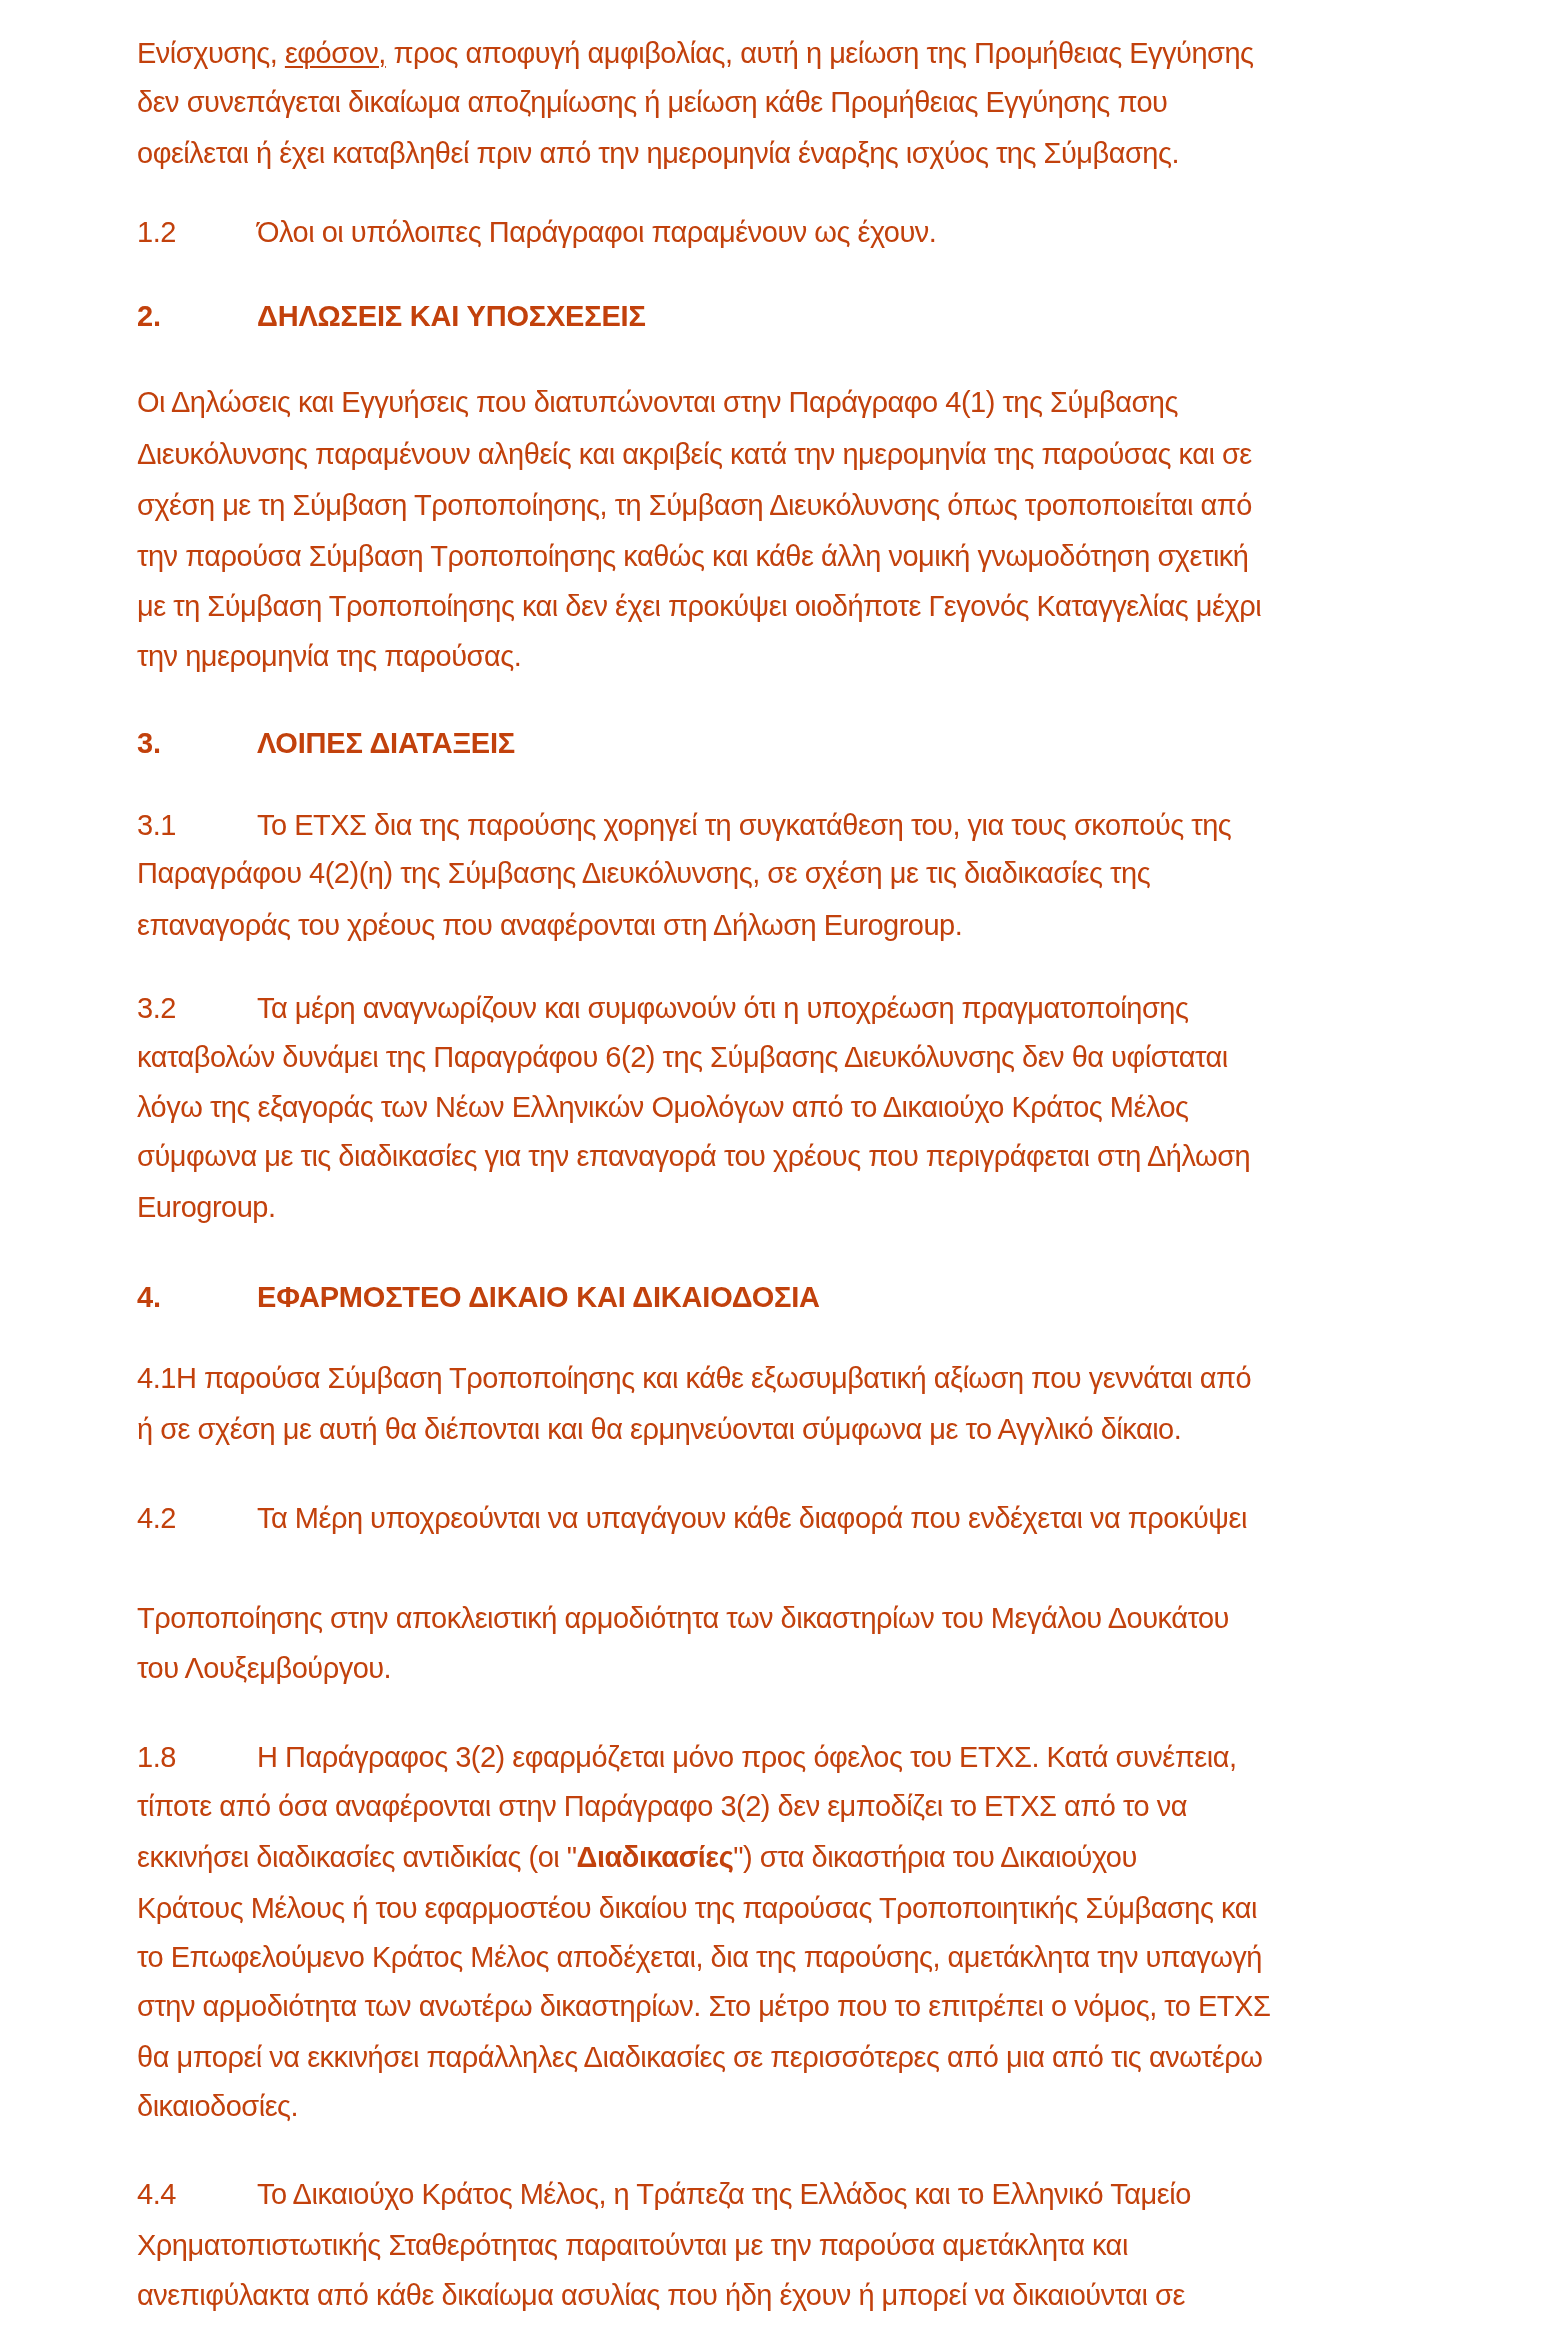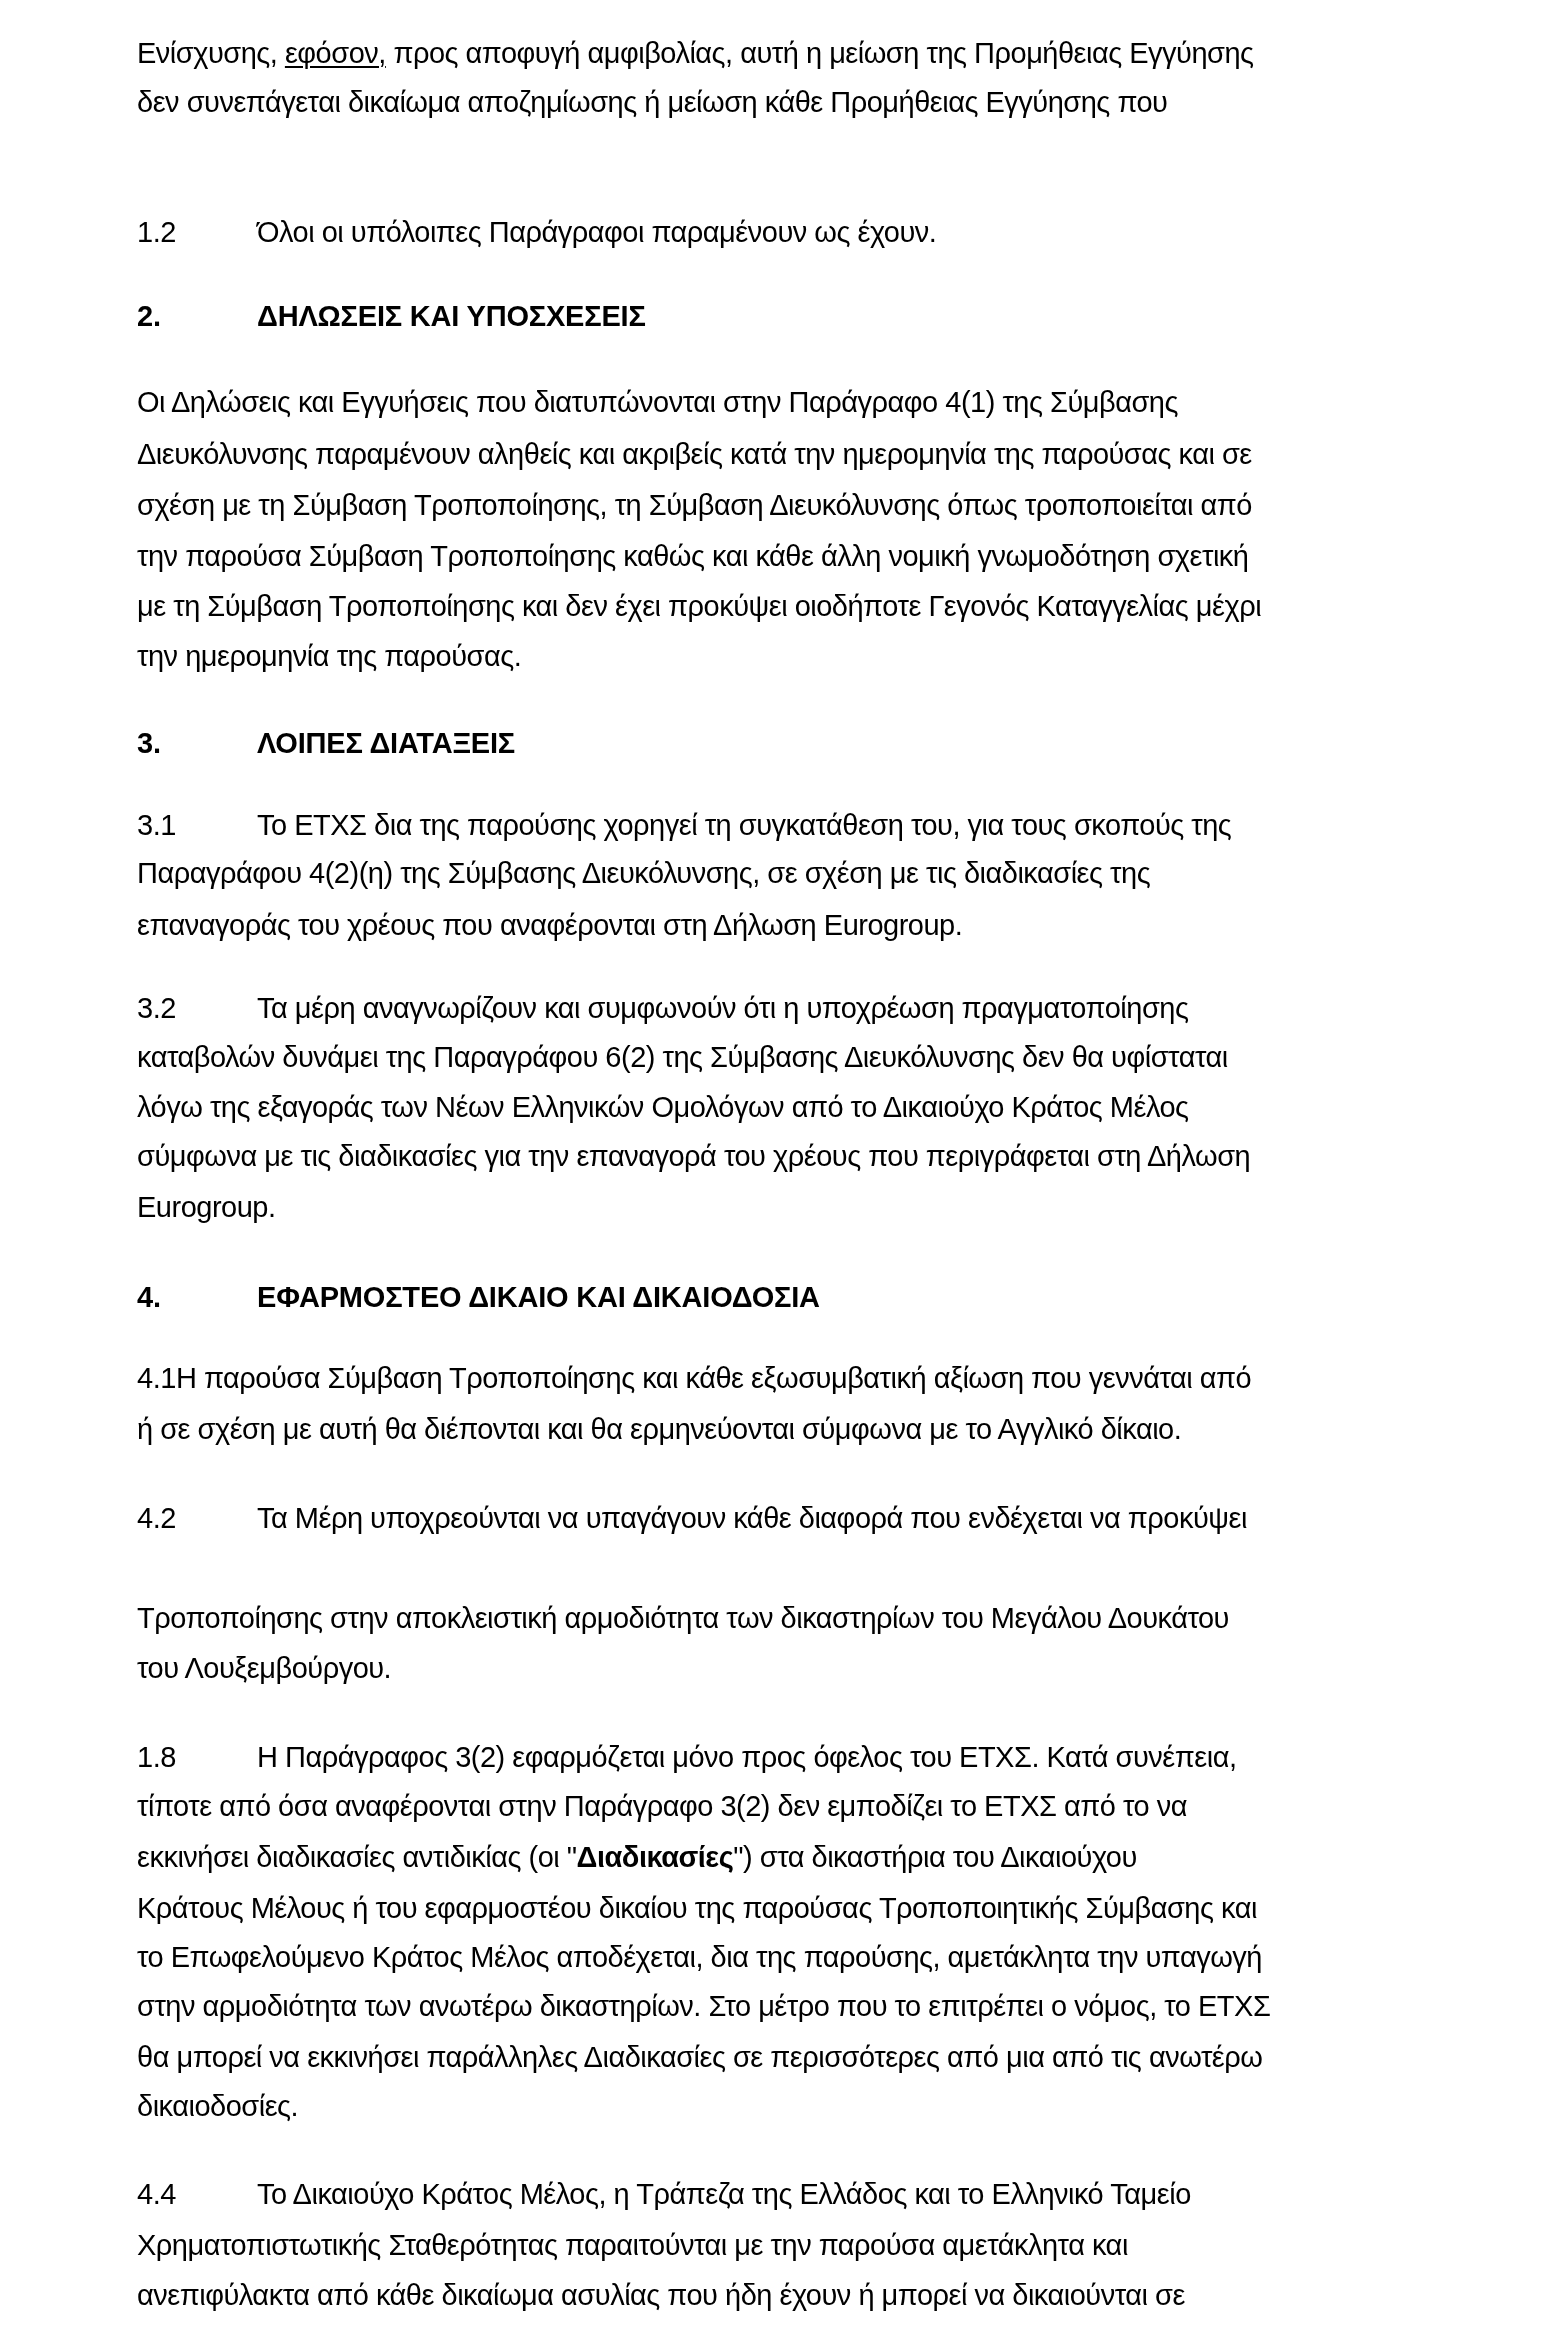--- a/index.html
+++ b/index.html
@@ -7,35 +7,36 @@
   .page { position: absolute; left: 0; top: 0; width: 1567px; height: 2330px; background: #ffffff; color: #111111; }
   .line {
     position: absolute;
     left: 137px;
     white-space: nowrap;
     font-family: "Liberation Sans", "DejaVu Sans", sans-serif;
     font-size: 29px;
     line-height: 29px;
     height: 29px;
     letter-spacing: -0.5px;
-    color: #000000;
+    color: #c2410c;
   }
   .num { display: inline-block; width: 120px; }
   .num-tight { display: inline-block; width: 39px; }
   .heading { font-weight: bold; letter-spacing: -0.2px; }
   .u { text-decoration: underline; text-decoration-thickness: 1.6px; text-underline-offset: 3.2px; }
   .b { font-weight: bold; }
 </style>
 </head>
 <body>
 
 <div class="page">
 
   <div class="line" style="top:39px"><span>Ενίσχυσης, </span><span class="u">εφόσον,</span><span> προς αποφυγή αμφιβολίας, αυτή η μείωση της Προμήθειας Εγγύησης</span></div>
   <div class="line" style="top:88px">δεν συνεπάγεται δικαίωμα αποζημίωσης ή μείωση κάθε Προμήθειας Εγγύησης που</div>
+  <div class="line" style="top:139px">οφείλεται ή έχει καταβληθεί πριν από την ημερομηνία έναρξης ισχύος της Σύμβασης.</div>
 
   <div class="line" style="top:218px"><span class="num">1.2</span><span>Όλοι οι υπόλοιπες Παράγραφοι παραμένουν ως έχουν.</span></div>
 
   <div class="line heading" style="top:302px"><span class="num">2.</span><span>ΔΗΛΩΣΕΙΣ ΚΑΙ ΥΠΟΣΧΕΣΕΙΣ</span></div>
 
   <div class="line" style="top:388px">Οι Δηλώσεις και Εγγυήσεις που διατυπώνονται στην Παράγραφο 4(1) της Σύμβασης</div>
   <div class="line" style="top:440px">Διευκόλυνσης παραμένουν αληθείς και ακριβείς κατά την ημερομηνία της παρούσας και σε</div>
   <div class="line" style="top:491px">σχέση με τη Σύμβαση Τροποποίησης, τη Σύμβαση Διευκόλυνσης όπως τροποποιείται από</div>
   <div class="line" style="top:542px">την παρούσα Σύμβαση Τροποποίησης καθώς και κάθε άλλη νομική γνωμοδότηση σχετική</div>
   <div class="line" style="top:592px">με τη Σύμβαση Τροποποίησης και δεν έχει προκύψει  οιοδήποτε Γεγονός Καταγγελίας μέχρι</div>

